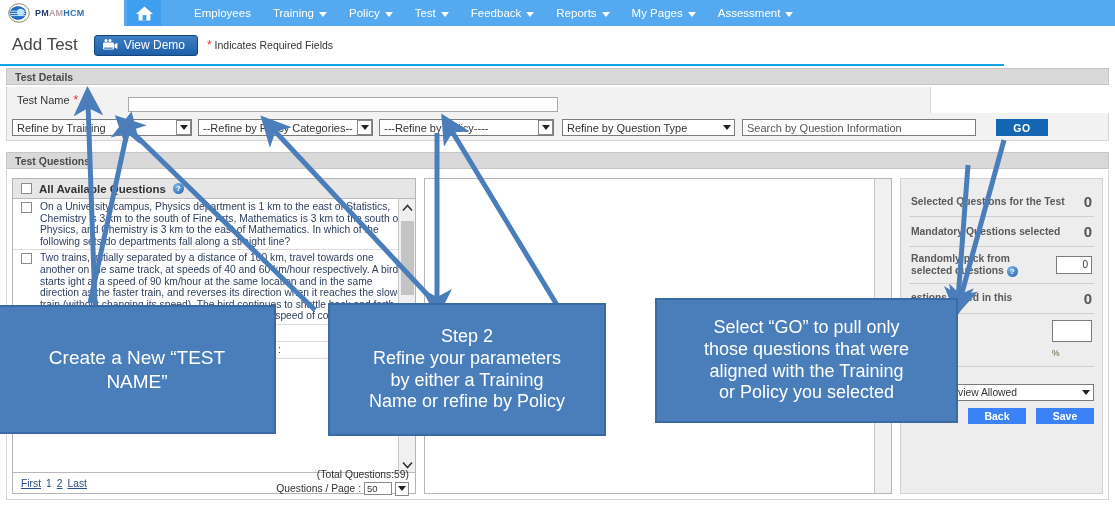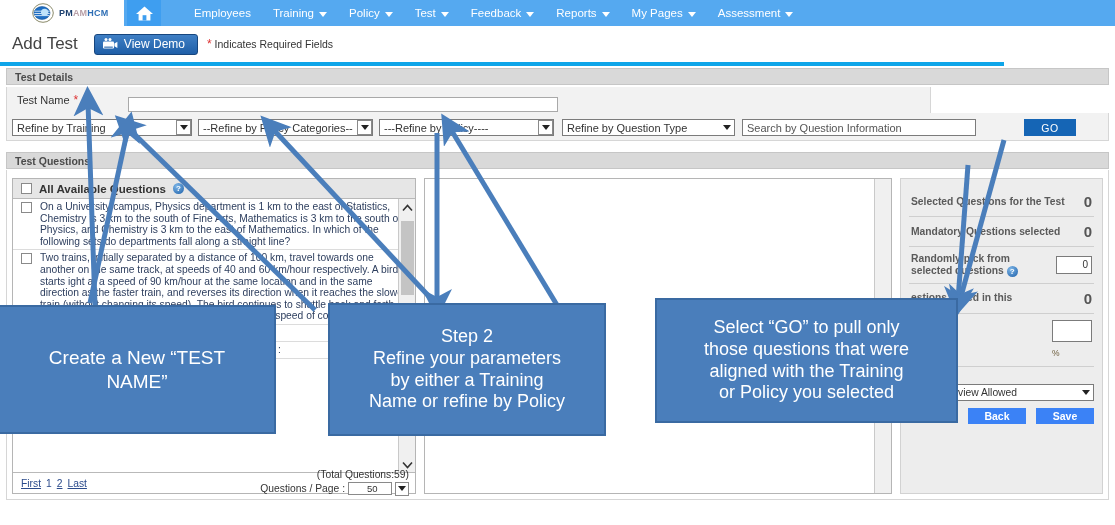--- a/index.html
+++ b/index.html
@@ -13,21 +13,21 @@
   }
 
   
   .navbar{
     position:absolute; left:0; top:0; width:1115px; height:26px;
     background:#55a9f0;
     display:flex; align-items:center;
   }
   .logo-box{
     width:124px; height:26px; background:#ffffff;
-    display:flex; align-items:center; padding-left:32px; gap:5px;
+    display:flex; align-items:center; padding-left:8px; gap:5px;
     flex:0 0 auto;
   }
   .logo-globe{
     width:22px; height:20px; position:relative; flex:0 0 auto;
   }
   .logo-text{ font-size:9px; font-weight:bold; letter-spacing:.2px; white-space:nowrap;}
   .lt-pm{ color:#1b3f6e; }
   .lt-am{ color:#b9a0a8; }
   .lt-hcm{ color:#2f6fb5; }
 
@@ -44,21 +44,21 @@
   }
   .caret{
     width:0;height:0;border-left:4px solid transparent;border-right:4px solid transparent;
     border-top:5px solid #ffffff; display:inline-block; margin-top:2px;
   }
 
   
   .page-head{
     position:absolute; left:0; top:26px; width:1004px; height:40px;
     background:#ffffff; display:flex; align-items:center;
-    border-bottom:4px solid #0ea5e9;
+    border-bottom:2px solid #0ea5e9;
   }
   .page-title{
     font-size:17px; color:#444; margin-left:12px; margin-right:16px; white-space:nowrap;
   }
   .demo-btn{
     height:21px; background:linear-gradient(#3f7fc4,#1f5fa8);
     border:1px solid #17467e; border-radius:3px; color:#fff;
     font-size:12px; display:flex; align-items:center; gap:6px;
     padding:0 12px 0 7px; cursor:pointer; white-space:nowrap;
   }
@@ -122,22 +122,22 @@
   #sel-training{ position:absolute; left:12px; top:119px; width:180px; }
   #sel-polcat  { position:absolute; left:198px; top:119px; width:175px; }
   #sel-policy  { position:absolute; left:379px; top:119px; width:175px; }
   #sel-qtype   { position:absolute; left:562px; top:119px; width:173px; }
   .search-input{
     position:absolute; left:742px; top:119px; width:234px; height:17px;
     border:1px solid #7b7b7b; background:#fff; font-size:11px; color:#555;
     padding:0 4px; font-family:"Liberation Sans", sans-serif;
   }
   .go-btn{
-    position:absolute; left:1024px; top:119px; width:52px; height:17px;
-    background:#1565b5; color:#fff; font-size:10.5px; font-weight:normal;
+    position:absolute; left:996px; top:119px; width:52px; height:17px;
+    background:#1565b5; color:#fff; font-size:10.5px; font-weight:bold;
     border:none; display:flex;align-items:center;justify-content:center;
     cursor:pointer; letter-spacing:.6px;
   }
 
   
   .q-outer{
     position:absolute; left:6px; top:170px; width:1103px; height:330px;
     background:#fff; border:1px solid #d6d6d6; border-top:none;
   }
   .q-left{
@@ -180,22 +180,22 @@
     display:flex; align-items:center; font-size:10.3px; color:#2b4b8c;
   }
   .pager{ margin-left:8px; display:flex; gap:5px; align-items:center; }
   .pager a{ color:#2b4b8c; text-decoration:underline; cursor:pointer; }
   .pager .cur{ color:#2b4b8c; text-decoration:none; }
   .qfoot-right{
     margin-left:auto; margin-right:6px; text-align:right; color:#333;
     font-size:10.3px; line-height:10.5px;
   }
   .qpp{ display:flex; align-items:center; justify-content:flex-end; gap:3px; margin-top:1px;}
-  .qpp-val{ width:44px;height:13px;border:1px solid #8a8a8a;background:#fff;font-size:9.5px;
-            display:flex;align-items:center;padding-left:18px;}
+  .qpp-val{ width:28px;height:13px;border:1px solid #8a8a8a;background:#fff;font-size:9.5px;
+            display:flex;align-items:center;padding-left:2px;}
   .qpp-arrow{ width:14px;height:14px;border:1px solid #8a8a8a;background:#fff;
             display:flex;align-items:center;justify-content:center;}
   .qpp-arrow::after{content:"";width:0;height:0;border-left:4px solid transparent;
             border-right:4px solid transparent;border-top:5px solid #222;}
 
   .q-mid{
     position:absolute; left:424px; top:178px; width:468px; height:316px;
     background:#fff; border:1px solid #b5b5b5;
   }
   .q-mid-scroll{

